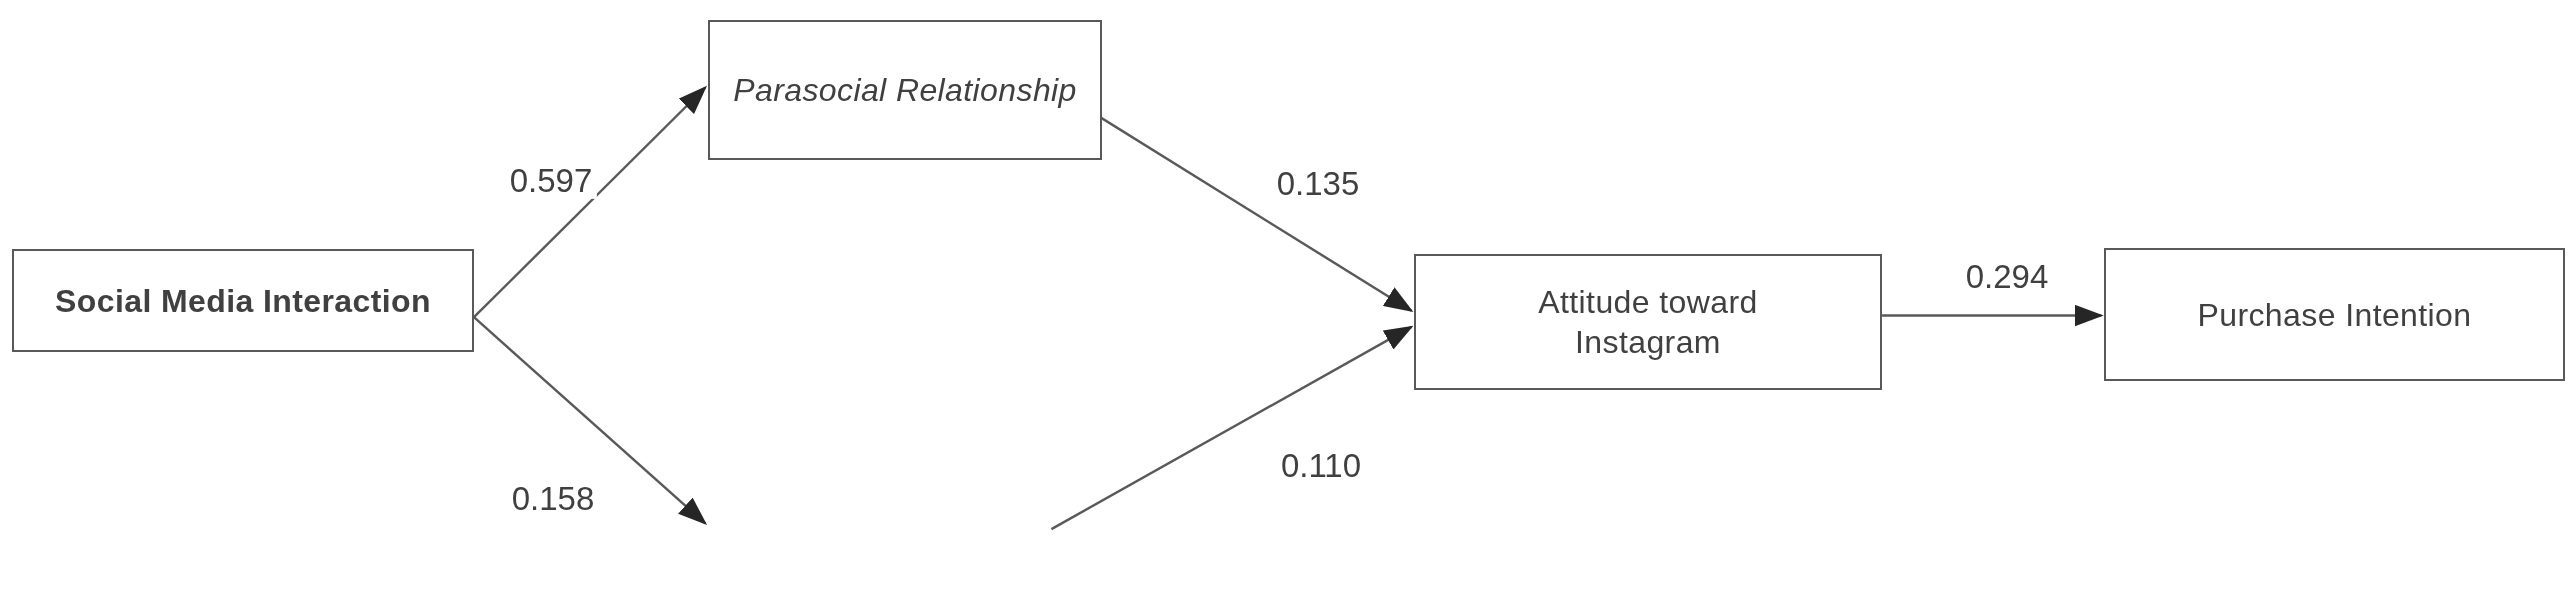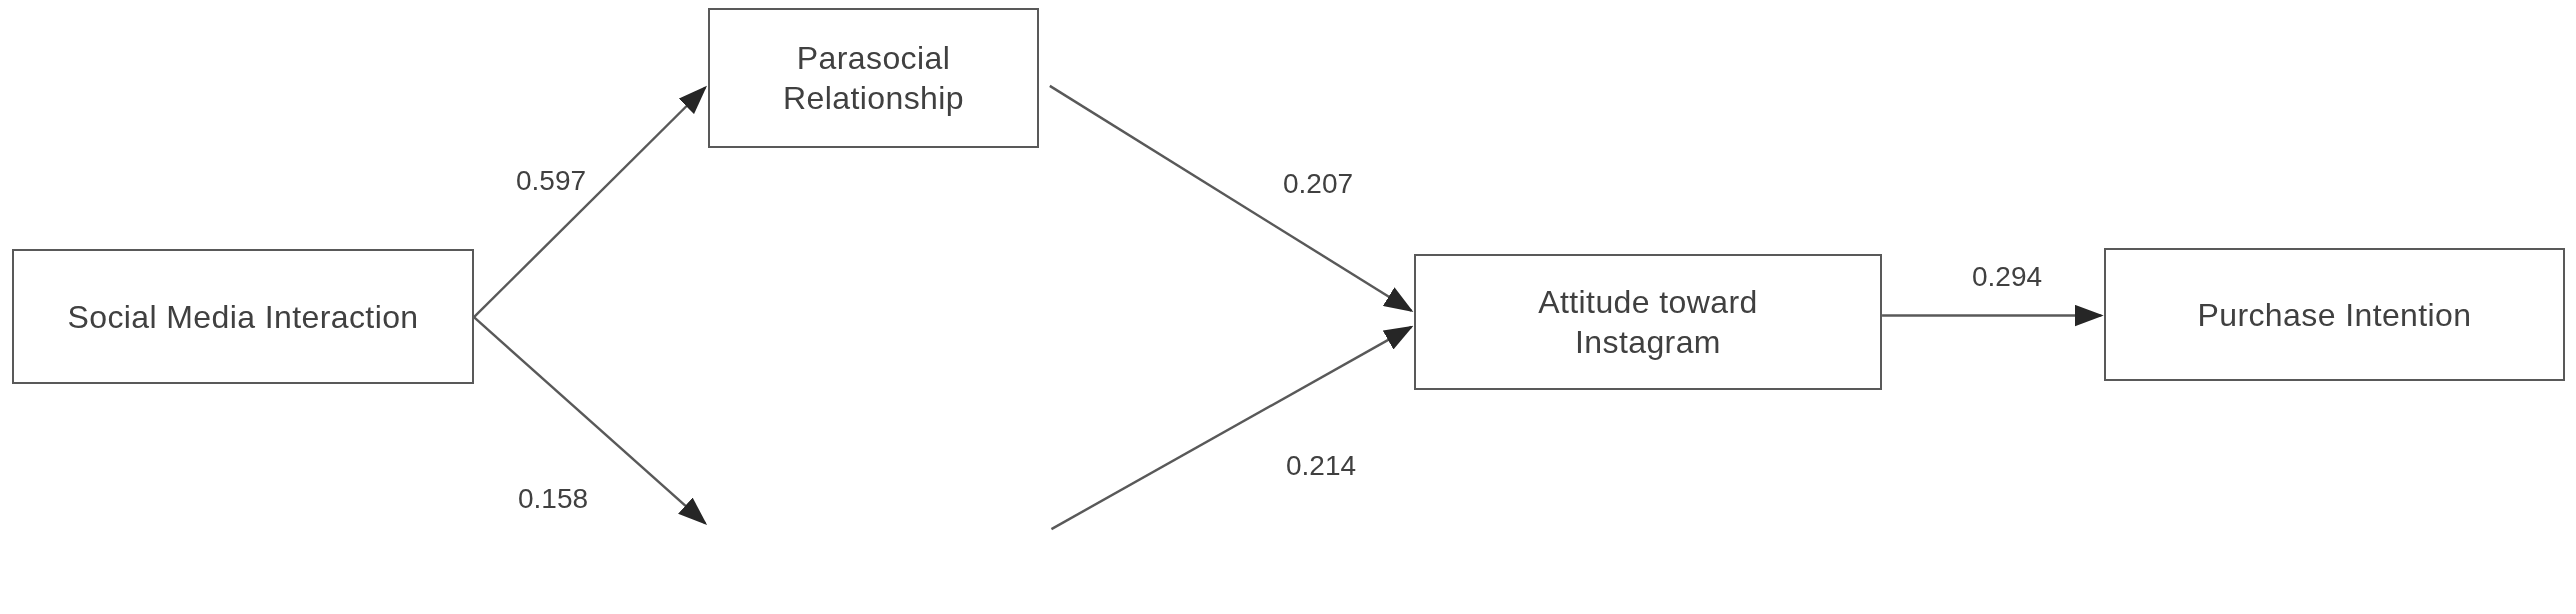--- a/index.html
+++ b/index.html
@@ -40,27 +40,27 @@
     font-size: 32px;
     letter-spacing: 0.4px;
     line-height: 1.25;
     white-space: pre-line;
   }
   .coef {
     position: absolute;
     transform: translate(-50%, -50%);
     background: #ffffff;
     color: #404040;
-    font-size: 28px;
+    font-size: 33px;
     line-height: 1.1;
     padding: 0 4.9px;
     white-space: nowrap;
   }
-  #node-smi        { left: 12px;   top: 249px; width: 462px; height: 135px; }
-  #node-parasocial { left: 708px;  top: 8px;  width: 331px; height: 140px; }
+  #node-smi        { left: 12px;   top: 249px; width: 462px; height: 103px; font-weight: bold; }
+  #node-parasocial { left: 708px;  top: 20px;  width: 394px; height: 140px; font-style: italic; }
   #node-selfdisc   { left: 708px;  top: 463px; width: 344px; height: 137px; }
   #node-attitude   { left: 1414px; top: 247px; width: 468px; height: 136px; margin-top: 7px; }
   #node-purchase   { left: 2104px; top: 248px; width: 461px; height: 133px; }
 
   #coef-smi-parasocial  { left: 551px;  top: 181px; }
   #coef-smi-selfdisc    { left: 553px;  top: 463px; margin-top: 36px; }
   #coef-parasocial-att  { left: 1318px; top: 184px; }
   #coef-selfdisc-att    { left: 1321px; top: 466px; }
   #coef-att-purchase    { left: 1967px; top: 277px; margin-left: 40px; }
 </style>
@@ -97,20 +97,20 @@
   </div>
 
   <div class="node" id="node-purchase">
     <span>Purchase Intention</span>
   </div>
 
   <div class="coef" id="coef-smi-parasocial">0.597</div>
 
   <div class="coef" id="coef-smi-selfdisc">0.158</div>
 
-  <div class="coef" id="coef-parasocial-att">0.207</div>
+  <div class="coef" id="coef-parasocial-att">0.135</div>
 
-  <div class="coef" id="coef-selfdisc-att">0.214</div>
+  <div class="coef" id="coef-selfdisc-att">0.110</div>
 
   <div class="coef" id="coef-att-purchase">0.294</div>
 
 </div>
 
 
 </body></html>

